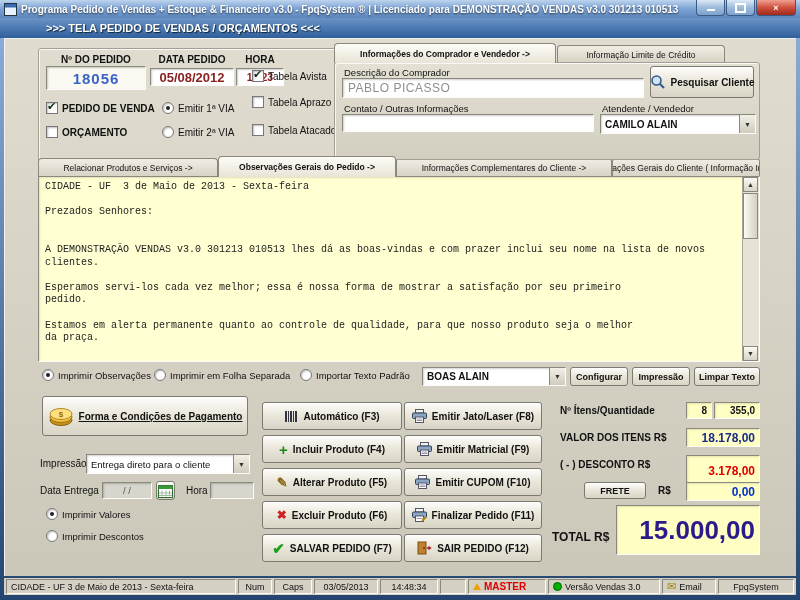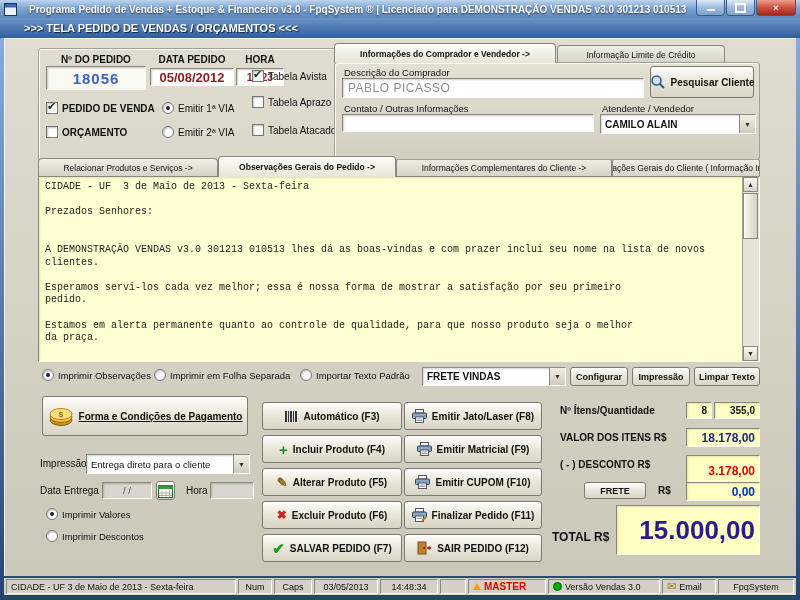--- a/index.html
+++ b/index.html
@@ -1,31 +1,31 @@
 <!DOCTYPE html>
 <html><head>
 <meta charset="utf-8">
 <style>
   html,body{margin:0;padding:0;background:#444;}
   .win{position:relative;width:800px;height:600px;font-family:"Liberation Sans",sans-serif;
        background:linear-gradient(#8fb2de,#24456f);overflow:hidden;font-size:10px;color:#111}
   .titlebar{position:absolute;left:0;top:0;width:800px;height:18px;
        background:linear-gradient(#bdd4ec,#7fa6d8 45%,#5d86ba);display:flex;align-items:center;
        padding:0 4px;box-sizing:border-box}
-  .titletext{color:#fff;font-size:10px;font-weight:bold;text-shadow:0 1px 2px #234;margin-left:12px;white-space:nowrap}
+  .titletext{color:#fff;font-size:10px;font-weight:bold;text-shadow:0 1px 2px #234;margin-left:4px;white-space:nowrap}
   .winbtns{position:absolute;right:4px;top:0;display:flex}
   .wbtn{width:27px;height:15px;border:1px solid #3a5a84;border-top:none;border-radius:0 0 4px 4px;
        background:linear-gradient(#dce9f6,#9dbbdc 50%,#7ea2cc);margin-left:1px;display:flex;
        align-items:center;justify-content:center;color:#fff;font-size:9px;cursor:pointer}
   .wbtn.close{background:linear-gradient(#f0a090,#d05040 50%,#a02a1a);width:38px;font-weight:bold}
   .minbar{width:8px;height:2px;background:#fff;margin-top:5px}
   .maxbox{width:7px;height:6px;border:2px solid #fff}
   .headerbar{position:absolute;left:0;top:18px;width:800px;height:20px;
        background:linear-gradient(#6a94c8,#2f5f9c);display:flex;align-items:center;color:#fff;
-       font-weight:bold;font-size:11px;padding-left:24px;box-sizing:border-box;text-shadow:1px 1px 1px #123}
+       font-weight:bold;font-size:11px;padding-left:46px;box-sizing:border-box;text-shadow:1px 1px 1px #123}
   .panel{position:absolute;left:4px;top:38px;width:792px;height:538px;
        background:linear-gradient(#e0dccf,#cbc7b9);box-shadow:inset 1px 1px 0 #f4f2ea}
   .statusbar{position:absolute;left:4px;top:578px;width:792px;height:17px;background:#d4d0c4;
        display:flex;gap:2px;padding:1px 2px;box-sizing:border-box}
   .seg{border:1px solid;border-color:#8a877c #fdfcf8 #fdfcf8 #8a877c;font-size:9px;display:flex;
        align-items:center;gap:3px;padding:0 4px;white-space:nowrap;overflow:hidden;box-sizing:border-box}
   .gb{position:absolute;border:1px solid #a39f92;border-radius:3px;
        box-shadow:inset 1px 1px 0 rgba(255,255,255,.8)}
   .lbl{position:absolute;font-size:10px;font-weight:bold;white-space:nowrap}
   .lbl.n{font-weight:normal}
@@ -222,21 +222,21 @@
     </div>
     <div class="cb" style="left:150px;top:331px">
       <span class="rad"></span>
       <span style="font-size:9.5px">Imprimir em Folha Separada</span>
     </div>
     <div class="cb" style="left:296px;top:331px">
       <span class="rad"></span>
       <span style="font-size:9.5px">Importar Texto Padrão</span>
     </div>
     <div class="dd" style="left:418px;top:329px;width:144px;height:19px">
-      <span class="ddtext b">FRETE VINDAS</span>
+      <span class="ddtext b">BOAS ALAIN</span>
       <span class="ddarrow">▼</span>
     </div>
     <div class="btn" style="left:566px;top:329px;width:58px;height:19px;font-size:9px">
       <span>Configurar</span>
     </div>
     <div class="btn" style="left:628px;top:329px;width:58px;height:19px;font-size:9px">
       <span>Impressão</span>
     </div>
     <div class="btn" style="left:690px;top:329px;width:66px;height:19px;font-size:9px">
       <span>Limpar Texto</span>

